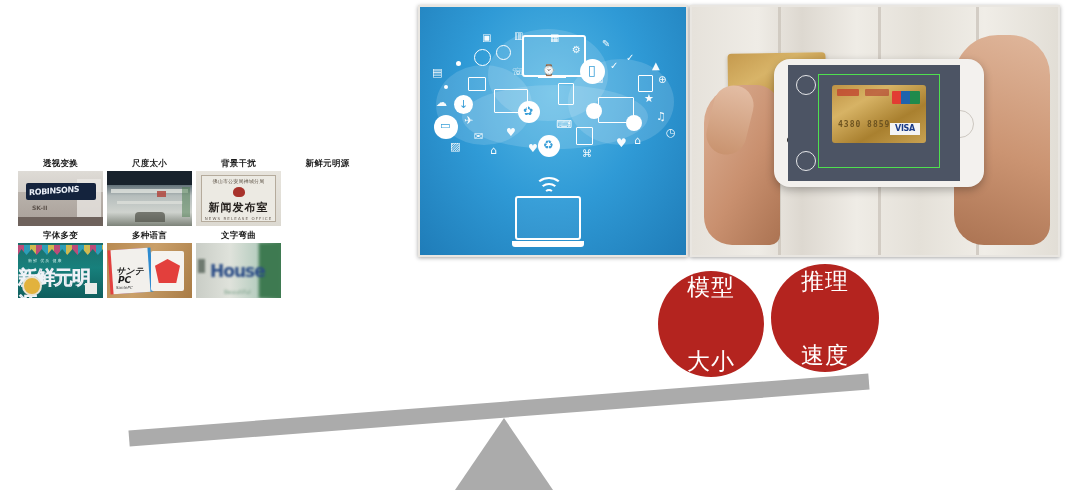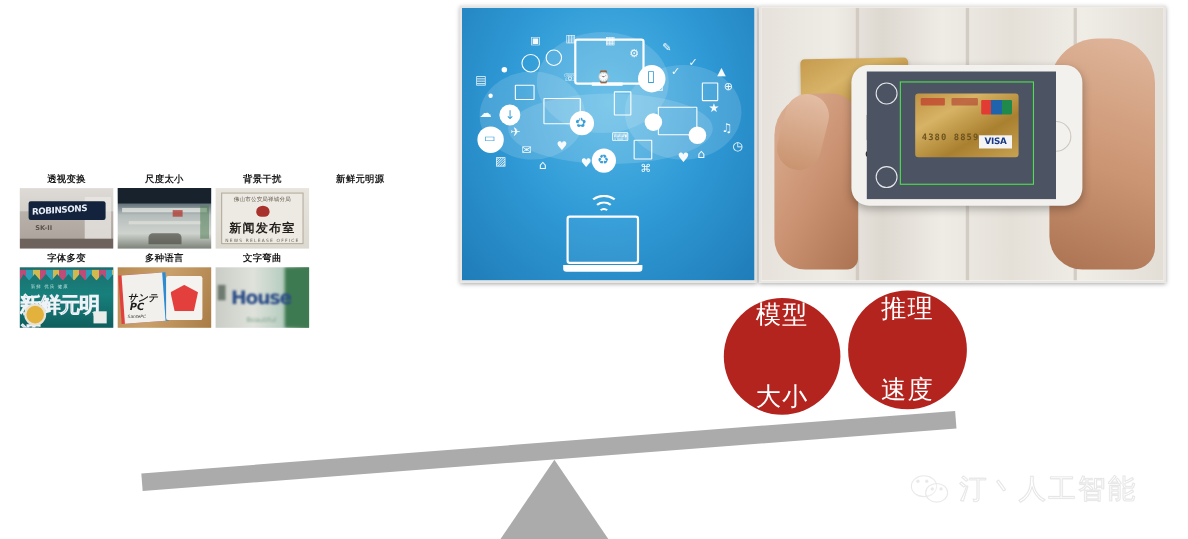--- a/index.html
+++ b/index.html
@@ -620,25 +620,14 @@
   <div id="bubble-red-1" class="bubble">
     <span class="ln">模型</span>
     <span class="ln">大小</span>
   </div>
 
   <div id="bubble-red-2" class="bubble">
     <span class="ln">推理</span>
     <span class="ln">速度</span>
   </div>
 
-  <div id="watermark">
-    <div class="wechat-mark">
-      <div class="b1"></div>
-      <div class="b2"></div>
-      <div class="d" style="left:5px;  top:6px;"></div>
-      <div class="d" style="left:13px; top:6px;"></div>
-      <div class="d" style="left:18px; top:13px;"></div>
-      <div class="d" style="left:26px; top:13px;"></div>
-    </div>
-    <div class="wm-text">汀丶人工智能</div>
-  </div>
 
 </div>
 
 </body></html>

